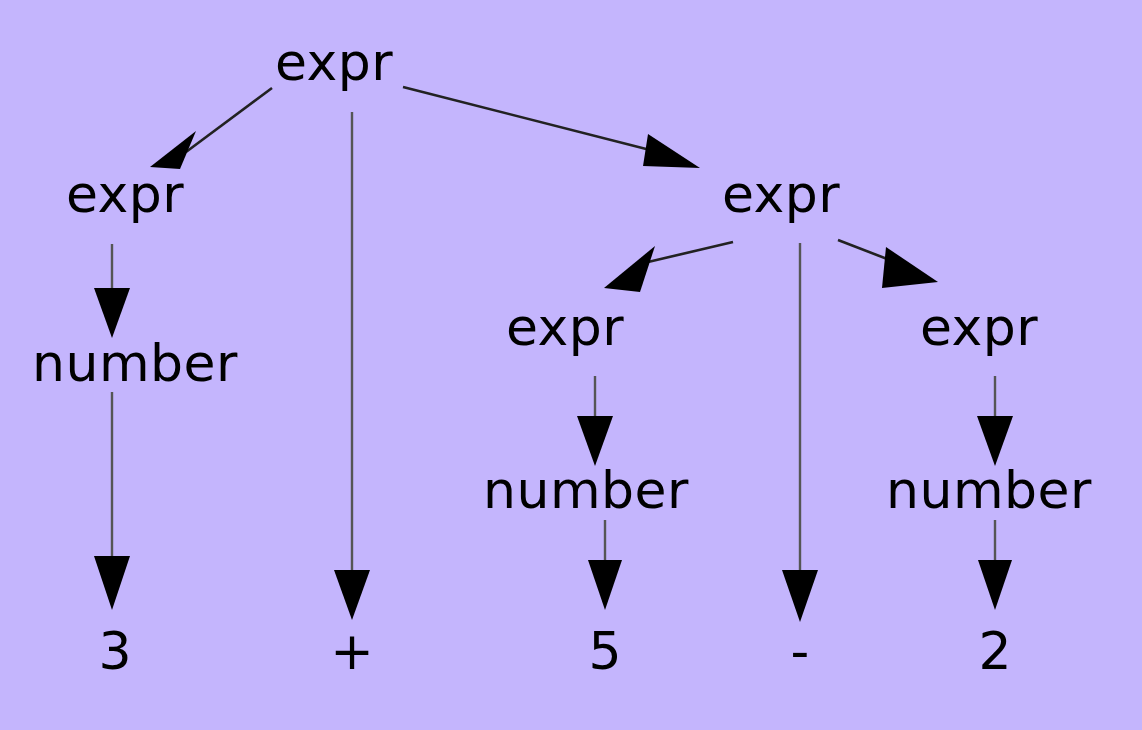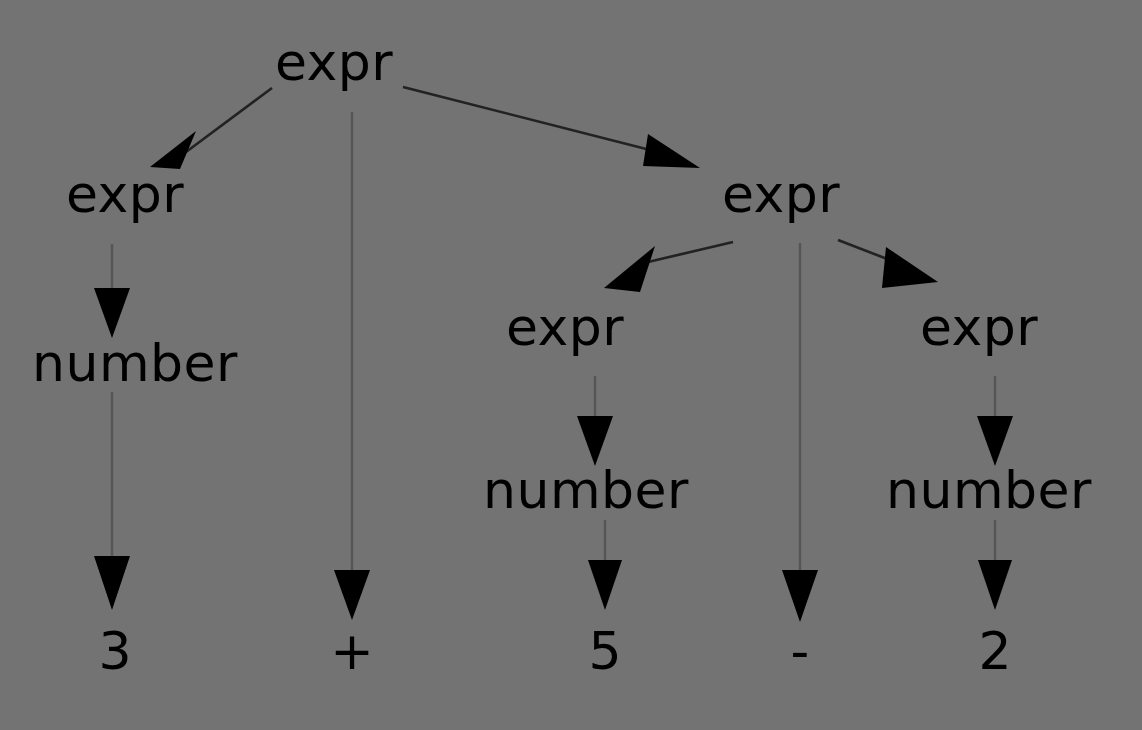--- a/index.html
+++ b/index.html
@@ -4,21 +4,21 @@
 <style>
   html, body {
     margin: 0;
     padding: 0;
     background: #ffffff;
   }
   #canvas {
     position: relative;
     width: 1142px;
     height: 730px;
-    background: #737373;
+    background: #c4b5fd;
     overflow: hidden;
     font-family: "DejaVu Sans", sans-serif;
   }
   #tree-svg {
     position: absolute;
     top: 0;
     left: 0;
     width: 1142px;
     height: 730px;
     display: block;

